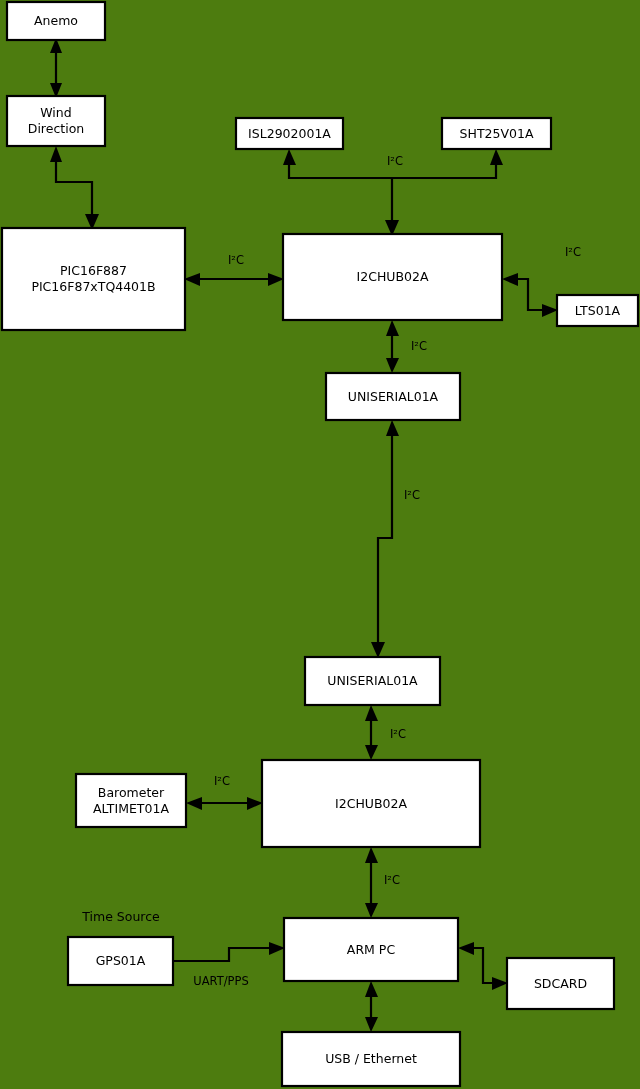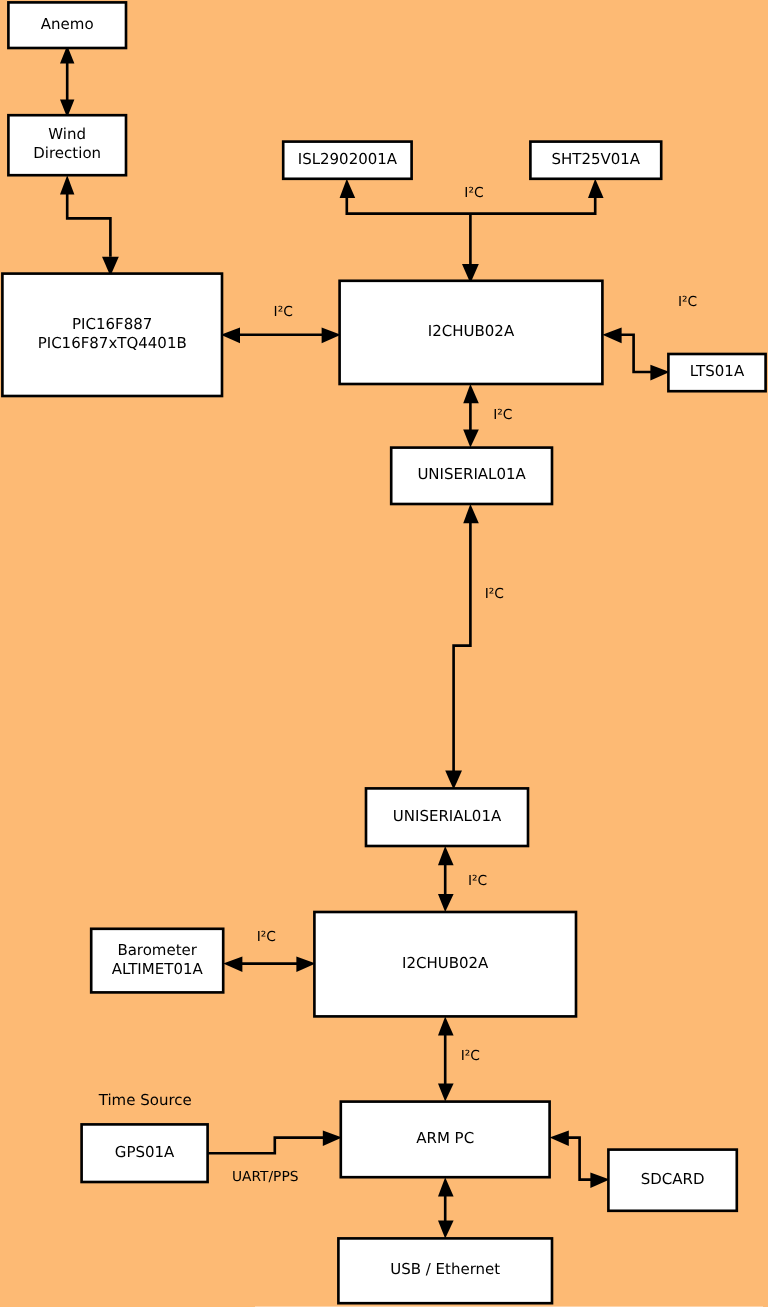--- a/index.html
+++ b/index.html
@@ -5,21 +5,21 @@
 <style>
   html, body {
     margin: 0;
     padding: 0;
     background: #ffffff;
   }
   #diagram-root {
     position: relative;
     width: 640px;
     height: 1089px;
-    background: #fdba74;
+    background: #4d7c0f;
     font-family: "DejaVu Sans", "Liberation Sans", sans-serif;
     overflow: hidden;
   }
   svg.diagram-canvas {
     display: block;
     width: 640px;
     height: 1089px;
   }
   .node-box {
     fill: #ffffff;

